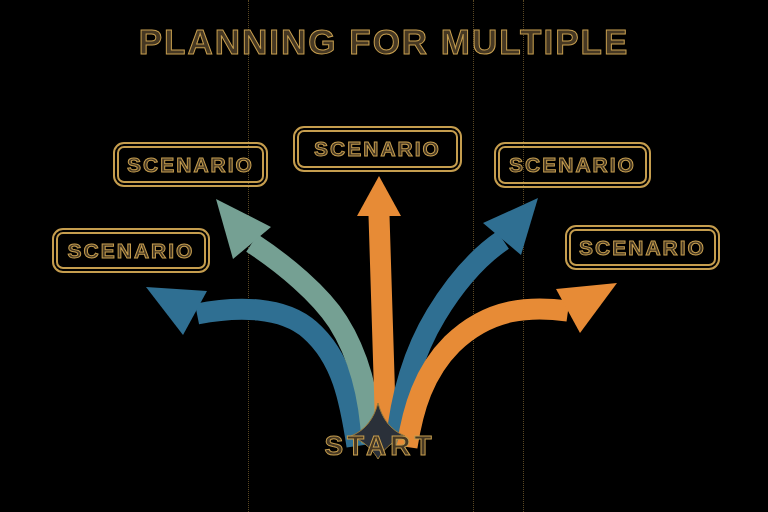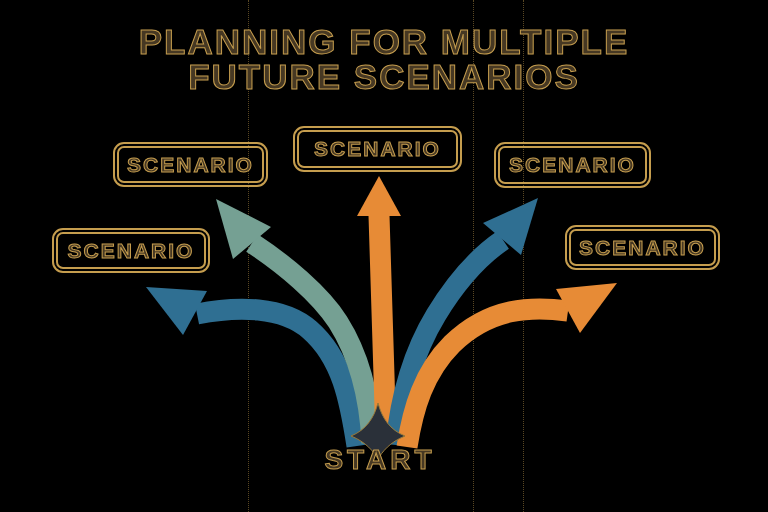--- a/index.html
+++ b/index.html
@@ -76,21 +76,21 @@
   }
   .pos-top-left   { left: 113px; top: 142px; width: 155px; height: 45px; }
   .pos-top-center { left: 293px; top: 126px; width: 169px; height: 46px; }
   .pos-top-right  { left: 494px; top: 142px; width: 157px; height: 46px; }
   .pos-far-left   { left:  52px; top: 228px; width: 158px; height: 45px; }
   .pos-far-right  { left: 565px; top: 225px; width: 155px; height: 45px; }
 
   .start-label {
     position: absolute;
     left: 280px;
-    top: 444px;
+    top: 430px;
     width: 200px;
     text-align: center;
     font-size: 28px;
     letter-spacing: 4px;
     z-index: 2;
   }
 </style>
 </head>
 <body>
 
@@ -116,21 +116,20 @@
 
     <path d="M 407 447 C 413 408 424 372 452 344 C 490 307 532 306 568 311" fill="none" stroke-width="21" stroke="#e78b36"></path>
     <polygon points="617,283 580,333 556,289" fill="#e78b36"></polygon>
 
     <path d="M 378 403 C 374 418 366 430 351 436 C 366 442 374 452 378 459
              C 382 452 390 442 405 436 C 390 430 382 418 378 403 Z" stroke="#9a7b3a" stroke-width="1" fill="#2a3039"></path>
   </svg>
 
   <div class="title outlined">
     <div>PLANNING FOR MULTIPLE</div>
-    <div>FUTURE SCENARIOS</div>
   </div>
 
   <div class="scenario-box pos-top-left">
     <div class="inner">
       <span class="label outlined">SCENARIO</span>
     </div>
   </div>
 
   <div class="scenario-box pos-top-center">
     <div class="inner">

